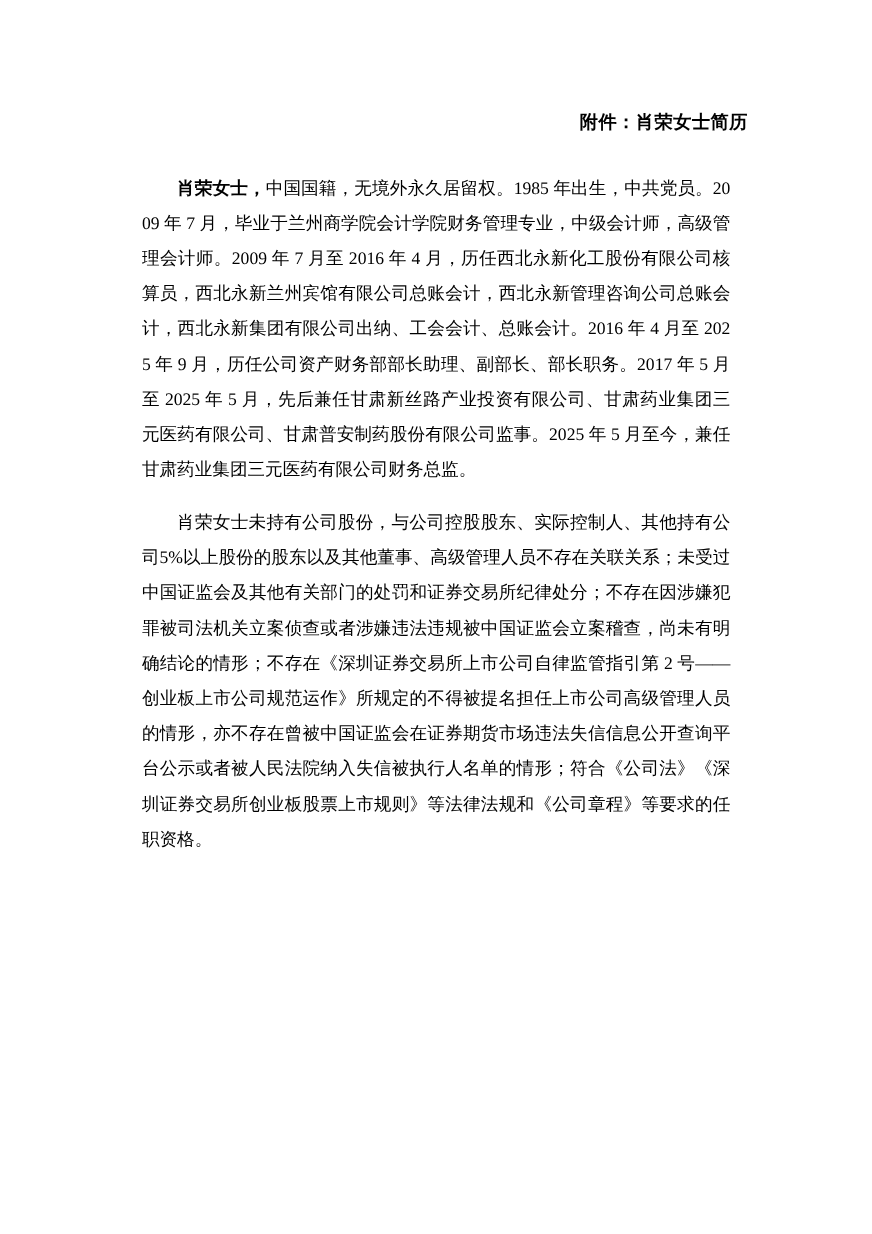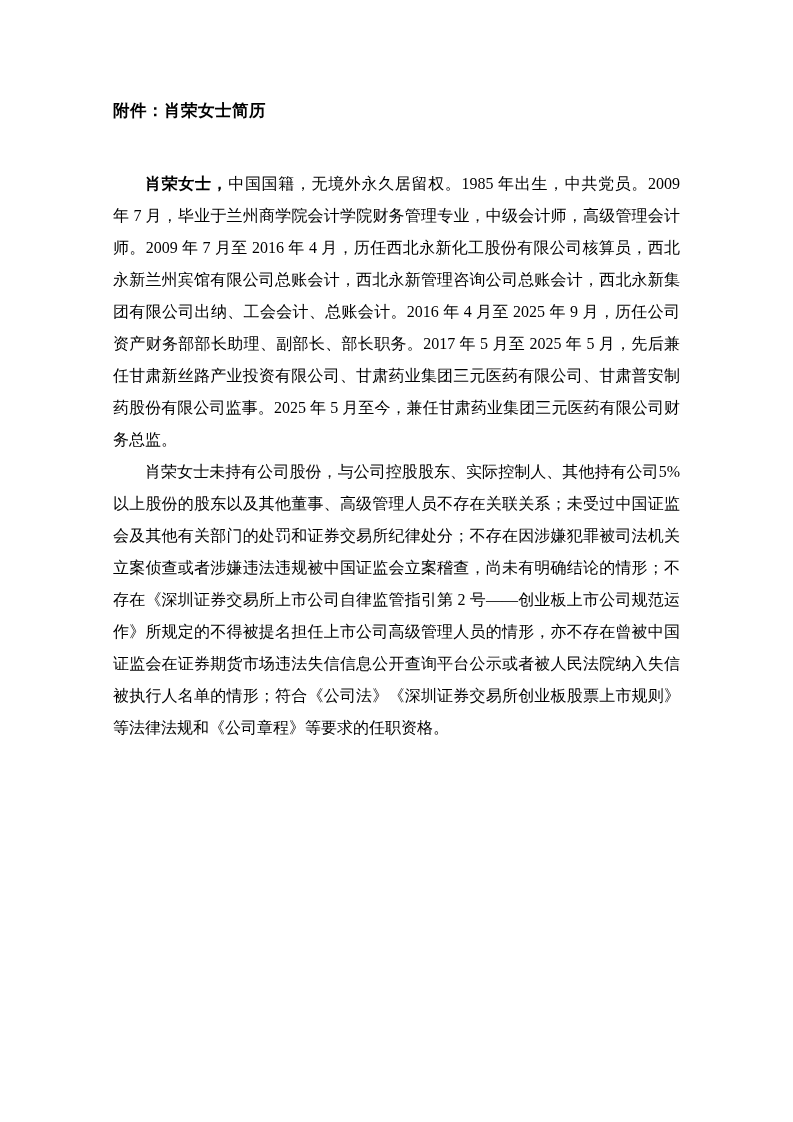--- a/index.html
+++ b/index.html
@@ -16,27 +16,28 @@
     box-sizing: border-box;
     padding: 96px 113px 0 113px;
     font-family: "Liberation Serif", "DejaVu Serif", serif;
     color: #000000;
     overflow: hidden;
   }
   .doc-title {
     font-size: 16.5px;
     font-weight: bold;
     line-height: 30px;
-    margin: 0 0 42px 0;
+    margin: 0 0 30px 0;
     letter-spacing: 0.5px;
+    text-align: right;
   }
   .para {
     font-size: 16px;
     line-height: 32px;
-    margin: 0;
+    margin: 16px;
     text-align: justify;
     text-justify: inter-character;
     text-indent: 2em;
     word-break: break-all;
   }
   .para .lead {
     font-weight: bold;
   }
 </style>
 </head>

